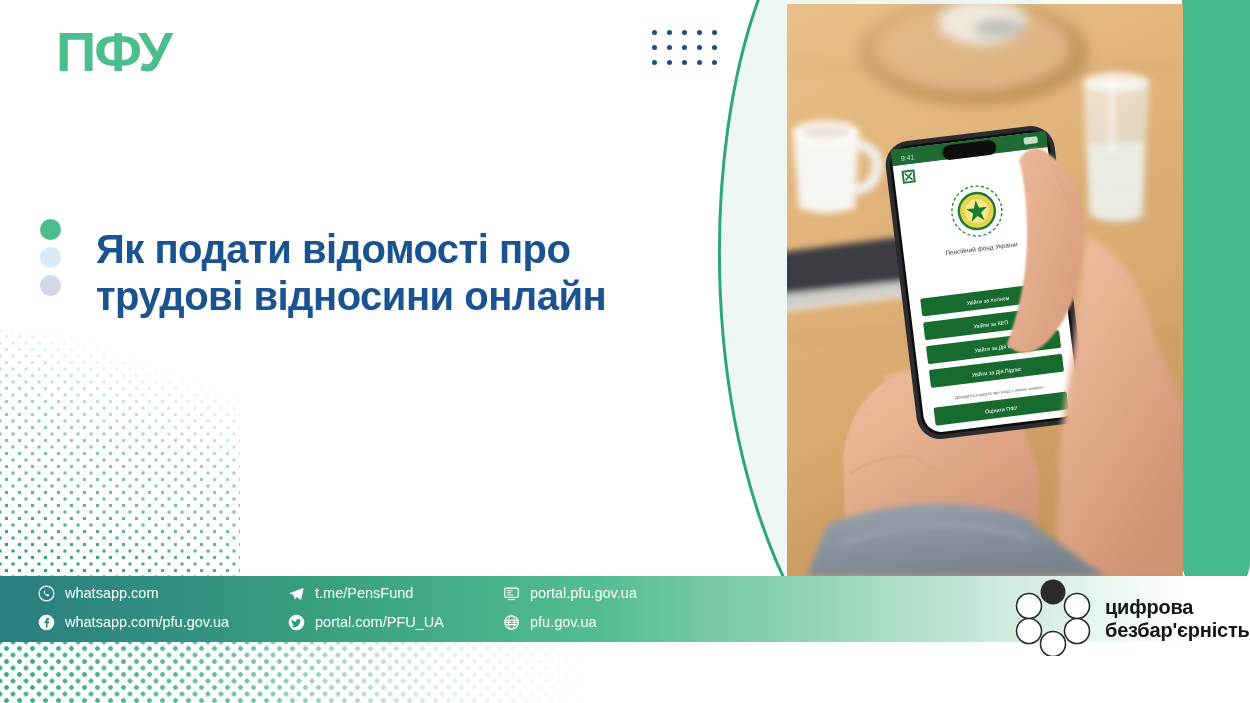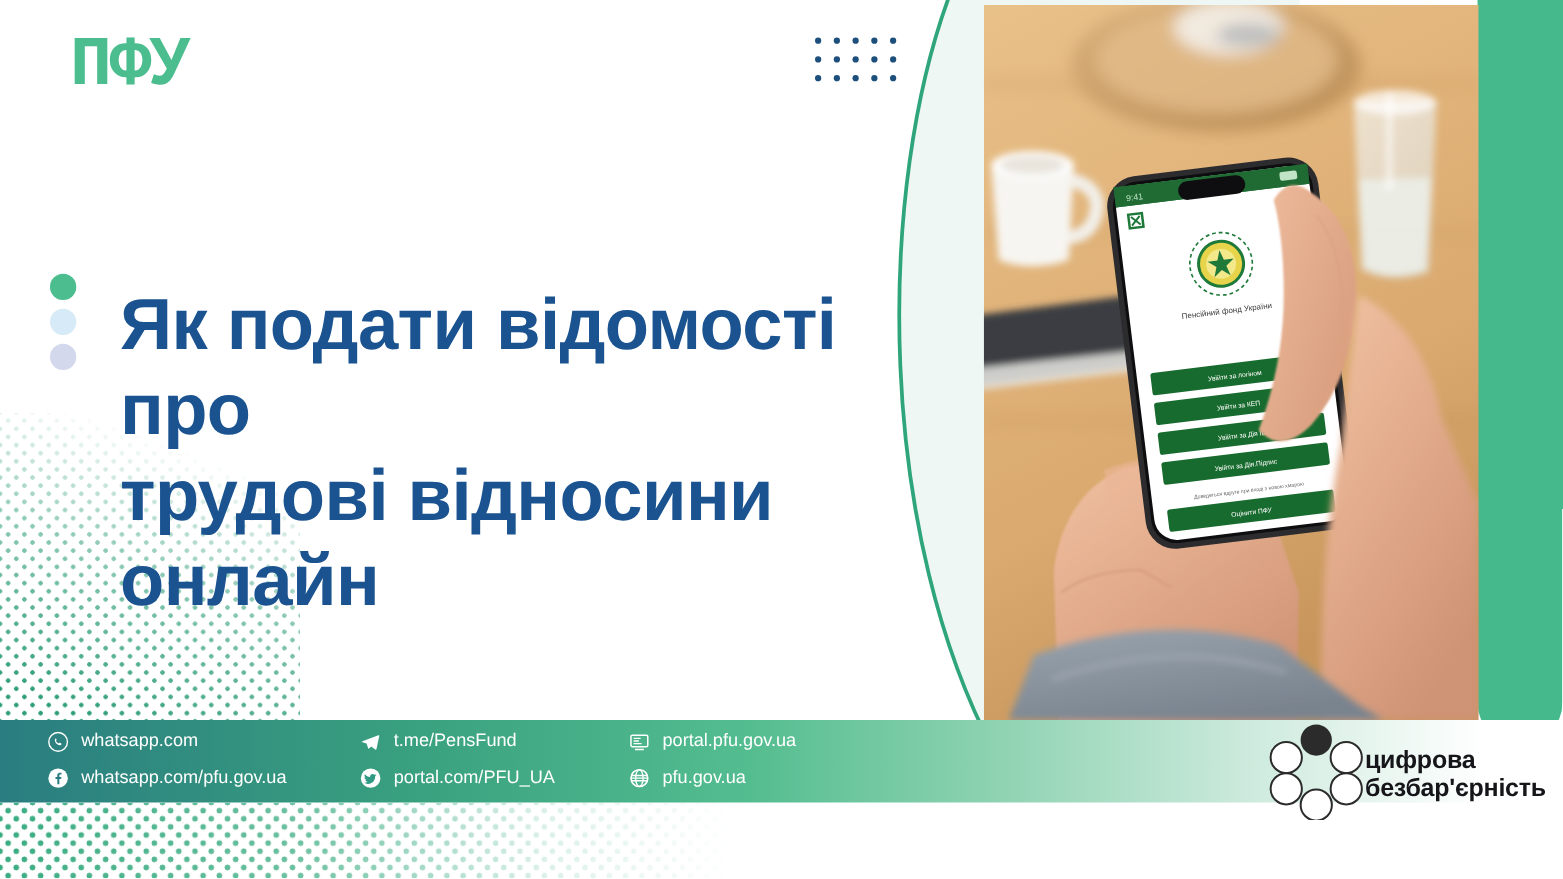--- a/index.html
+++ b/index.html
@@ -80,21 +80,21 @@
     display: flex;
     align-items: center;
     gap: 12px;
   }
   .logo-mark {
     font-size: 56px;
     font-weight: bold;
     color: #4bbd8f;
     letter-spacing: -2px;
     line-height: 1;
-    font-family: Liberation Mono, monospace;
+    font-family: Liberation Sans, sans-serif;
   }
   .logo-words {
     display: flex;
     flex-direction: column;
     gap: 1px;
     padding-top: 3px;
   }
   .logo-words span {
     font-size: 11.5px;
     font-weight: bold;
@@ -133,21 +133,21 @@
     width: 21px;
     height: 21px;
     border-radius: 50%;
     display: block;
   }
   .headline {
     position: absolute;
     left: 96px;
     top: 226px;
     width: 660px;
-    font-size: 58px;
+    font-size: 40px;
     font-weight: bold;
     line-height: 1.18;
     color: #1a5390;
     letter-spacing: -0.5px;
   }
 
   
   .photo {
     position: absolute;
     left: 787px;
@@ -191,20 +191,21 @@
   }
   .ficon { width: 17px; height: 17px; flex: 0 0 17px; }
 
   
   .bf-logo {
     position: absolute;
     left: 1014px;
     top: 578px;
     display: flex;
     align-items: center;
+    gap: 13px;
   }
   .bf-words {
     display: flex;
     flex-direction: column;
     line-height: 1.14;
   }
   .bf-words span {
     font-size: 20px;
     font-weight: bold;
     color: #16161a;

